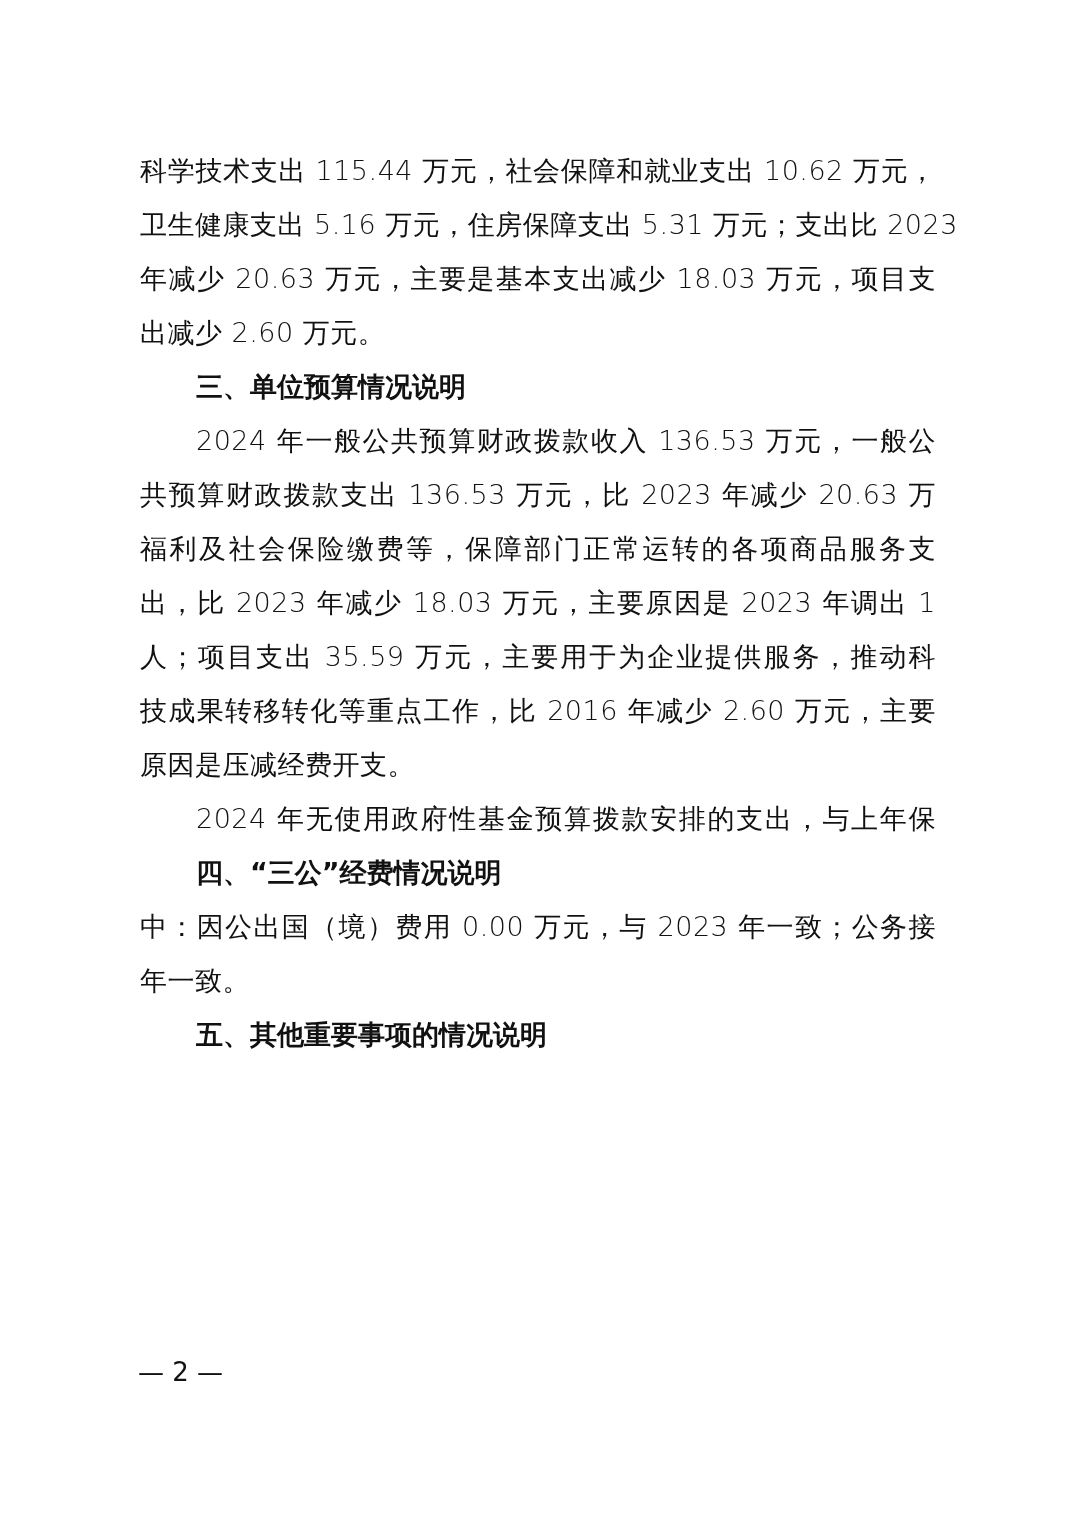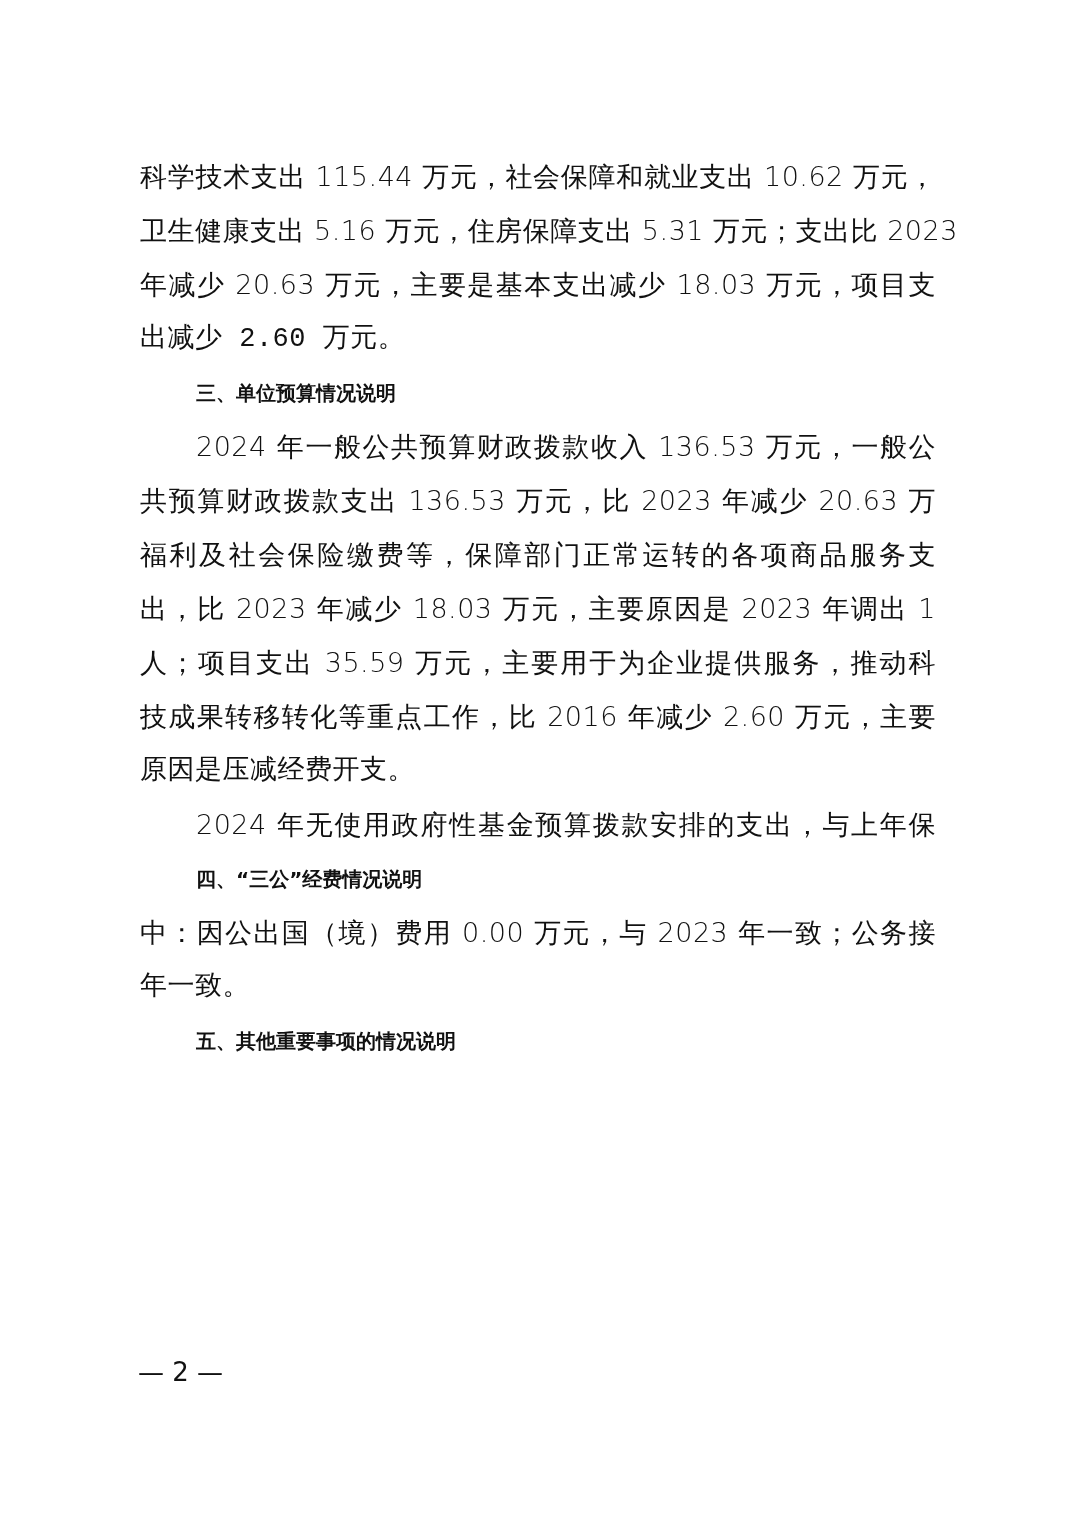--- a/index.html
+++ b/index.html
@@ -11,44 +11,43 @@
     width: 1074px;
     height: 1520px;
     position: relative;
     overflow: hidden;
     font-family: "DejaVu Sans", "Liberation Sans", sans-serif;
     color: #111111;
   }
   .page {
     position: absolute;
     left: 140px;
-    top: 150px;
+    top: 144px;
     width: 796px;
   }
   .line {
     height: 54px;
     line-height: 54px;
     font-size: 27px;
     white-space: nowrap;
     text-align: justify;
     text-align-last: justify;
     font-weight: 300;
     letter-spacing: 0.5px;
   }
   .line.last {
     text-align-last: left;
-    font-family: Liberation Mono, monospace;
   }
   .line.indent {
     padding-left: 56px;
   }
   .heading {
     height: 54px;
     line-height: 54px;
-    font-size: 20px;
+    font-size: 27px;
     font-weight: bold;
     padding-left: 56px;
     white-space: nowrap;
   }
   .para { margin: 0; }
   .page-number {
     position: absolute;
     left: 138px;
     top: 1352px;
     font-size: 26px;

